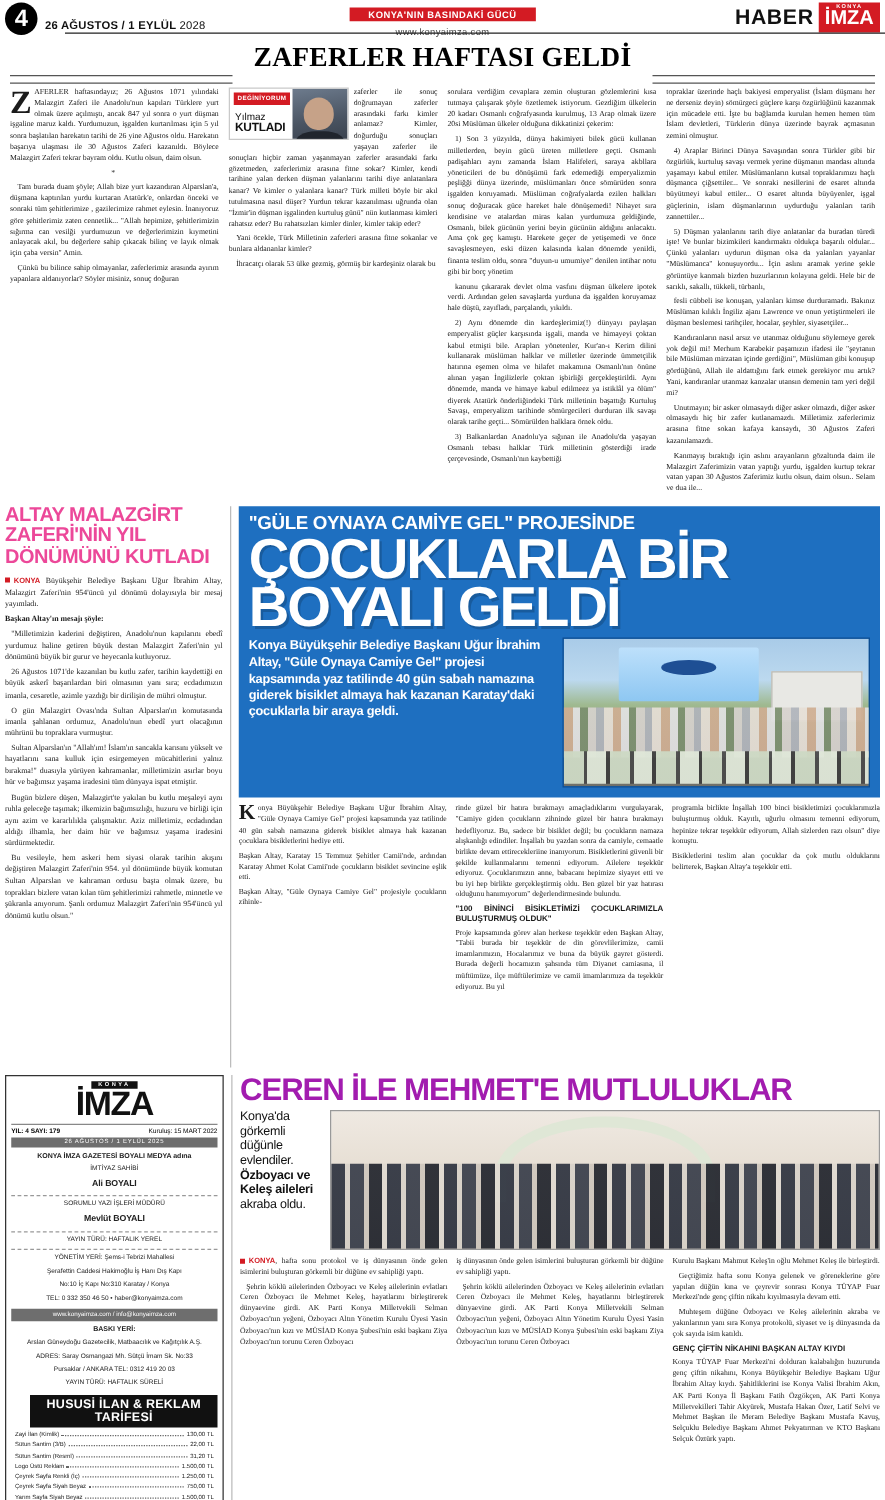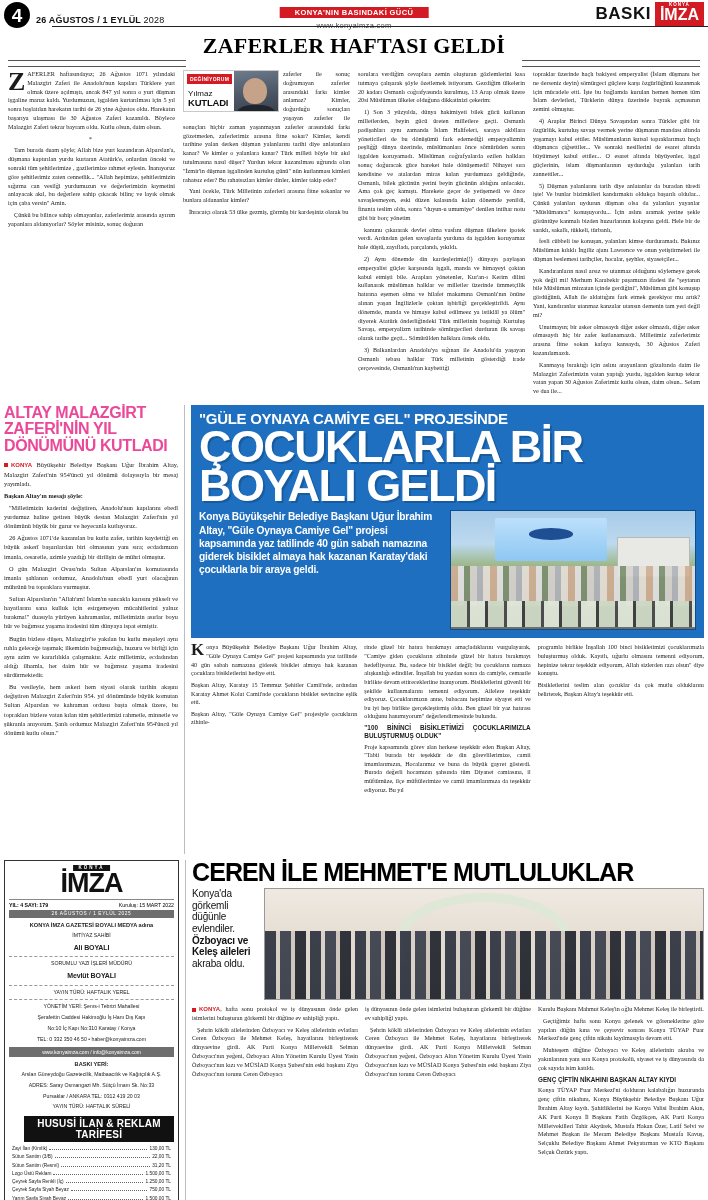--- a/index.html
+++ b/index.html
@@ -230,21 +230,21 @@
     display:flex; align-items:baseline; font-size:4.8px;
     font-family:"Liberation Sans", sans-serif; line-height:1.72; color:#222;
   }
   .trow .nm { white-space:nowrap; }
   .trow .dots { flex:1; border-bottom:1px dotted #666; margin:0 2px 1px 2px; }
   .trow .pr { white-space:nowrap; }
 
   .sec3-right { flex:1; padding-left:6px; border-left:1px solid #bcbcbc; }
   .bottom-head {
     font-family:"Liberation Sans", sans-serif; font-weight:bold;
-    font-size:25px; letter-spacing:-.9px; line-height:1; color:#000000;
+    font-size:25px; letter-spacing:-.9px; line-height:1; color:#a21caf;
     white-space:nowrap; margin-bottom:3px;
   }
   .bottom-flex { display:flex; gap:6px; }
   .bottom-lead {
     width:66px; font-family:"Liberation Sans", sans-serif; font-size:10px;
     line-height:1.17; color:#111; letter-spacing:-.2px;
   }
   .bottom-lead b { font-weight:bold; }
   .bottom-photo {
     flex:1; height:112px; border:1px solid #999;
@@ -284,21 +284,21 @@
         <span class="yr">2028</span>
       </div>
     </div>
 
     <div class="topcenter">
       <div class="slogan">KONYA'NIN BASINDAKİ GÜCÜ</div>
       <div class="weburl">www.konyaimza.com</div>
     </div>
 
     <div class="topright">
-      <div class="haber-label">BASKI</div>
+      <div class="haber-label">HABER</div>
       <div class="imza-badge">
         <span class="mini">KONYA</span>
         <span>İMZA</span>
       </div>
     </div>
     <div class="rule-left"></div>
   </div>
 
   <div class="sec1">
     <div class="sec1-title">ZAFERLER HAFTASI GELDİ</div>

